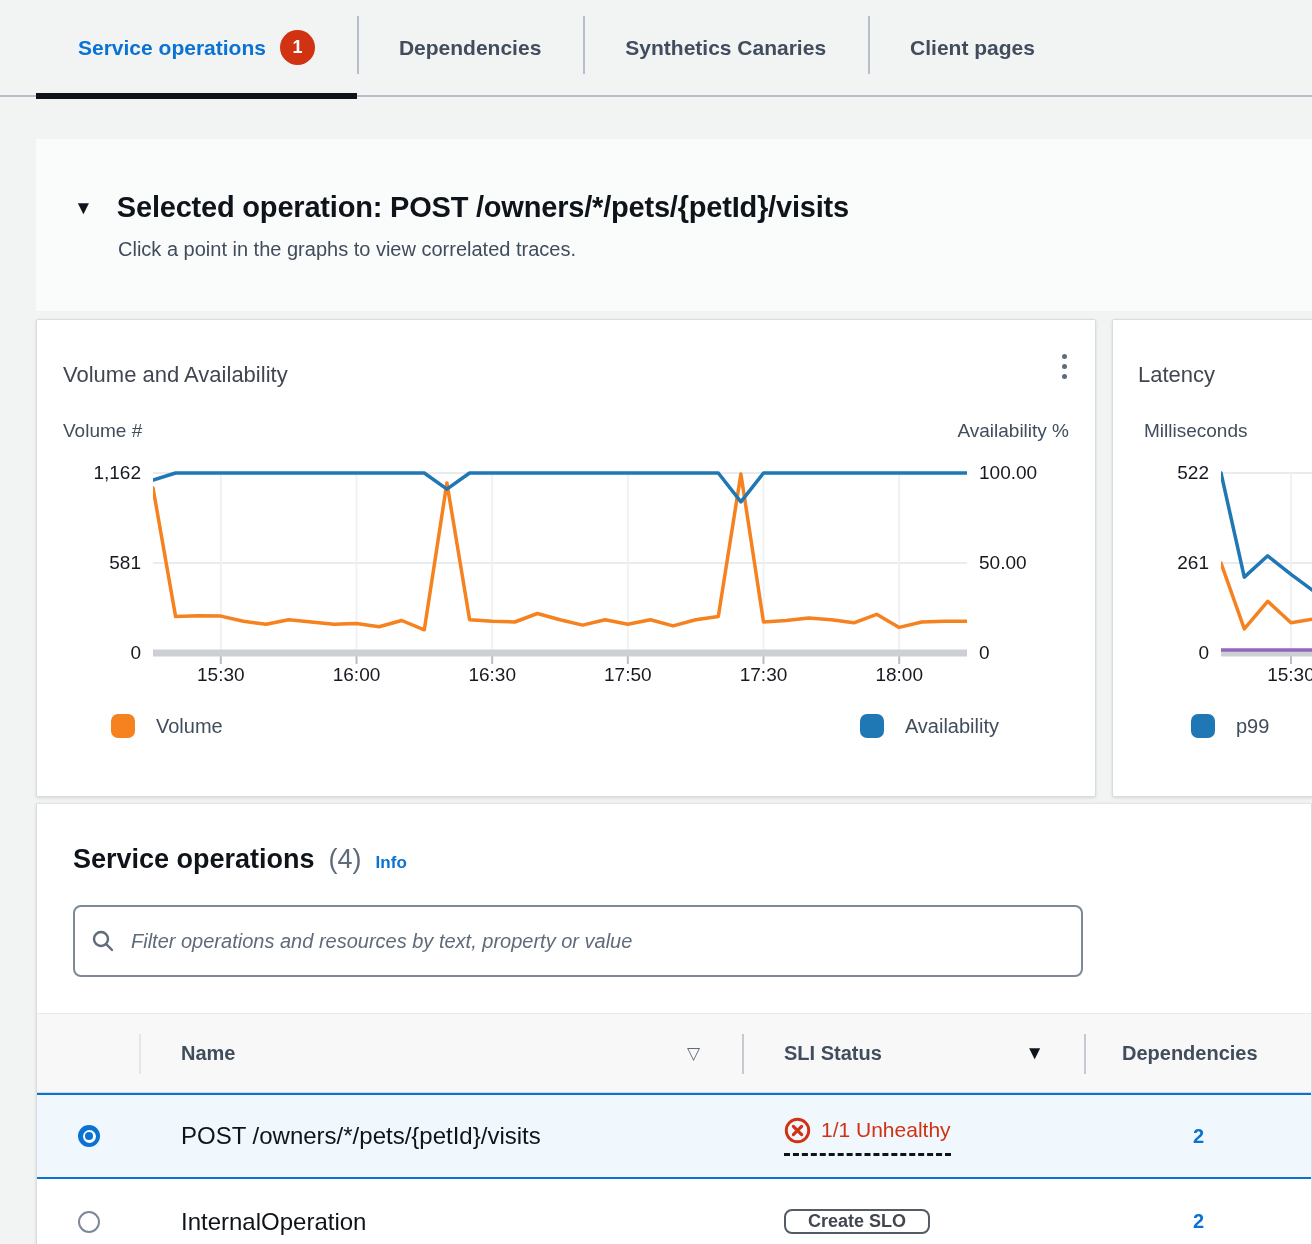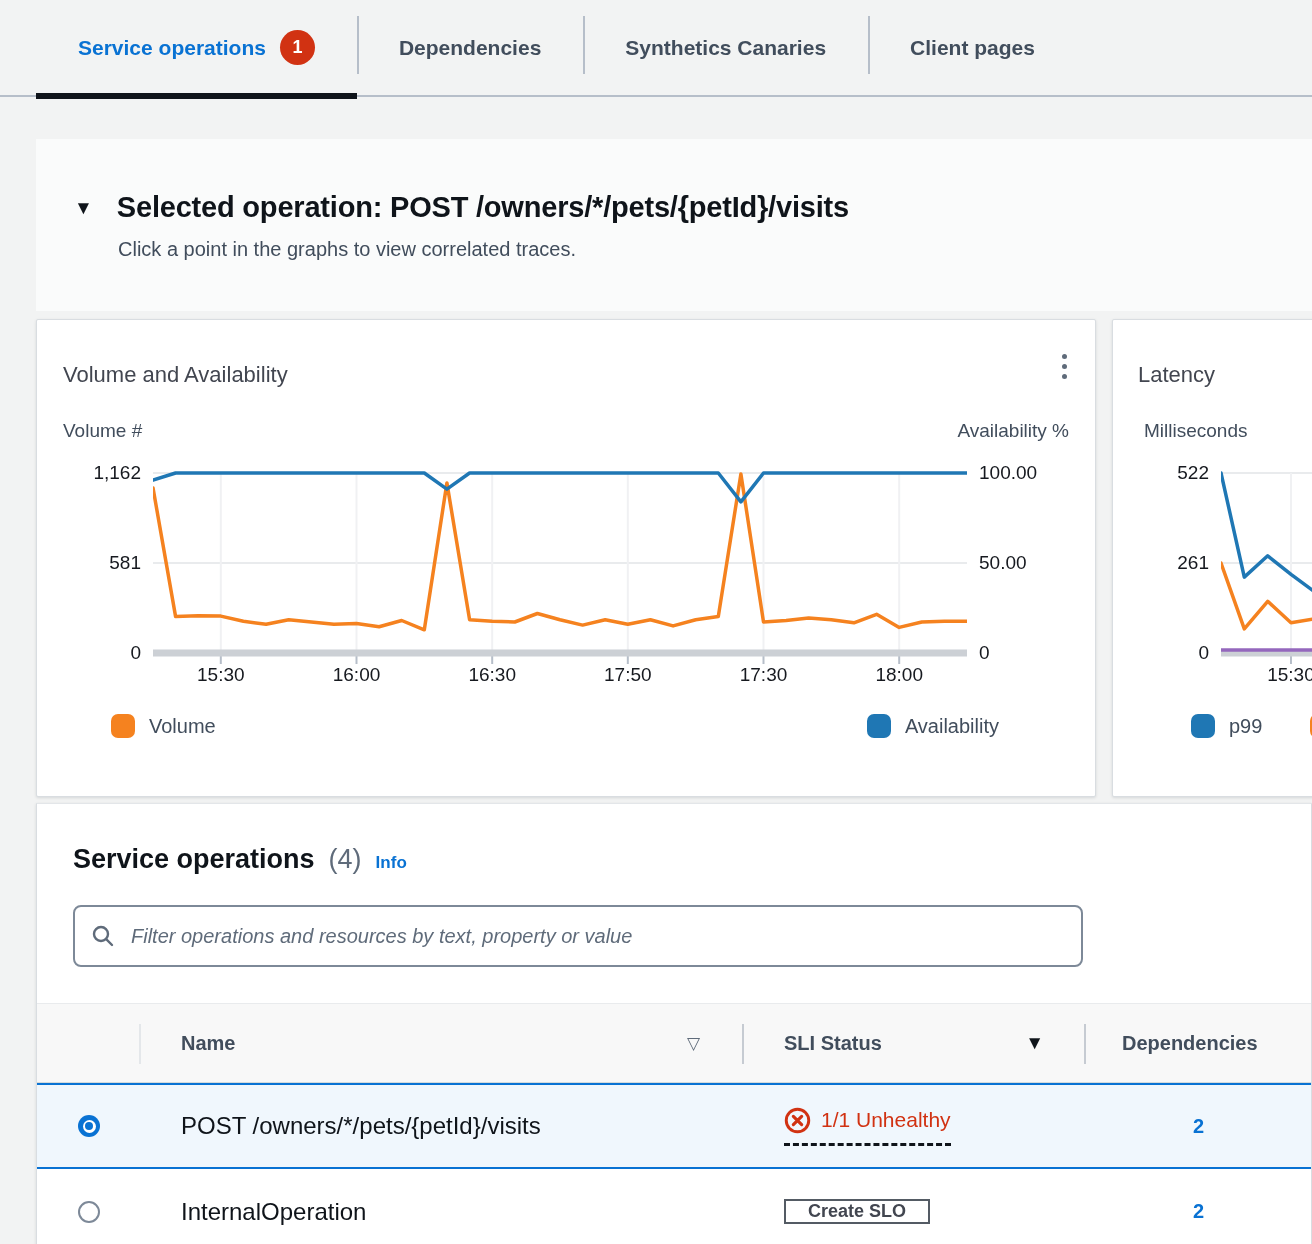--- a/index.html
+++ b/index.html
@@ -47,32 +47,32 @@
   .yticks span:nth-child(2){ top:95px; }
   .yticks span:nth-child(3){ top:185px; }
   .plot-area { position:relative; }
   .plot-area.clip { overflow:hidden; }
   .plot-area svg { display:block; }
   .xticks { position:relative; height:28px; font-size:19px; color:#16191f; }
   .xticks span { position:absolute; transform:translateX(-50%); white-space:nowrap; }
   .legend { display:flex; align-items:center; margin-top:22px; font-size:20px; color:#414d5c; }
   .chart-card.vol .legend { justify-content:space-between; padding:0 70px 0 48px; }
   .chart-card.lat .legend { padding-left:62px; gap:48px; }
-  .legend-item { display:flex; align-items:center; gap:14px; }
+  .legend-item { display:flex; align-items:center; gap:21px; }
   .swatch { width:24px; height:24px; border-radius:7px; flex:none; }
 
   
   .table-card { margin:6px 0 0 36px; background:#fff; border:1px solid #d9dde1; border-top-color:#e3e6e9; box-shadow:0 1px 3px rgba(0,28,36,.12); padding-top:40px; min-height:456px; }
   .table-head { display:flex; align-items:baseline; gap:14px; padding:0 40px 0 36px; }
   .table-head h2 { font-size:27px; font-weight:700; color:#0f141a; }
   .table-head .count { font-size:27px; font-weight:400; color:#5f6b7a; }
   .info-link { font-size:17px; font-weight:700; color:#0972d3; cursor:pointer; }
   .filter-wrap { position:relative; margin:30px 36px 36px; width:1010px; }
   .filter-wrap svg { position:absolute; left:18px; top:50%; transform:translateY(-50%); }
-  .filter-input { width:100%; height:62px; border:2px solid #7d8998; border-radius:8px; padding:0 16px 0 56px; font-size:20px; font-family:inherit; color:#0f141a; background:#fff; }
+  .filter-input { width:100%; height:72px; border:2px solid #7d8998; border-radius:8px; padding:0 16px 0 56px; font-size:20px; font-family:inherit; color:#0f141a; background:#fff; }
   .filter-input::placeholder { font-style:italic; color:#5f6b7a; opacity:1; }
 
   .grid-row { display:grid; grid-template-columns:104px 603px 342px 1fr; align-items:center; }
   .thead { height:80px; background:#f8f8f8; border-top:1px solid #e9ebed; border-bottom:1px solid #d5dbdb; }
   .th { display:flex; align-items:center; height:100%; position:relative; font-size:20px; font-weight:700; color:#414d5c; }
   .th.name { padding:0 44px 0 40px; }
   .th.sli { padding:0 42px 0 40px; }
   .th.dep { padding-left:36px; }
   .th .sort { margin-left:auto; font-size:17px; }
   .sort.outline { color:#5f6b7a; }
@@ -85,21 +85,21 @@
   .cell-radio { display:flex; justify-content:center; }
   .radio { width:22px; height:22px; border-radius:50%; border:2px solid #7d8998; background:#fff; cursor:pointer; }
   .radio.checked { border:none; background:#0972d3; display:flex; align-items:center; justify-content:center; }
   .radio.checked::before { content:""; width:13px; height:13px; border-radius:50%; background:#fff; display:flex; }
   .radio.checked::after { content:""; width:8px; height:8px; border-radius:50%; background:#0972d3; position:absolute; }
   .cell-radio { position:relative; }
   .cell-name { padding-left:40px; font-size:24px; color:#0f141a; }
   .cell-sli { padding-left:40px; }
   .sli-bad { display:inline-flex; align-items:center; gap:10px; border-bottom:3px dashed #0f141a; padding-bottom:9px; cursor:pointer; }
   .sli-bad span { font-size:21px; color:#d13212; }
-  .btn { display:inline-block; border:2px solid #545b64; border-radius:0; background:#fff; padding:0 22px; font-size:18px; font-weight:700; color:#424650; font-family:inherit; cursor:pointer; }
+  .btn { display:inline-block; border:2px solid #545b64; border-radius:8px; background:#fff; padding:0 22px; font-size:18px; font-weight:700; color:#424650; font-family:inherit; cursor:pointer; }
   .cell-dep { text-align:center; font-size:20px; font-weight:700; color:#0972d3; }
   .cell-dep span { cursor:pointer; }
 </style>
 </head>
 <body>
 
 <nav class="tabs">
   <div class="tab active">
     <span>Service operations</span>
     <span class="badge">1</span>

